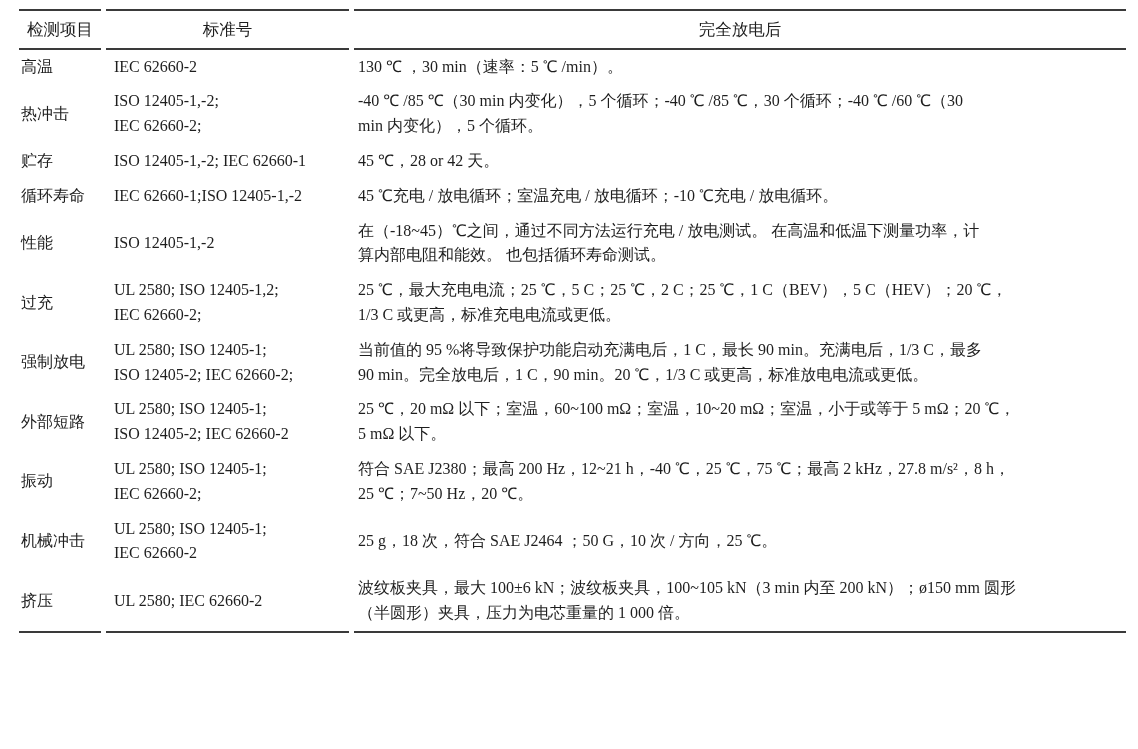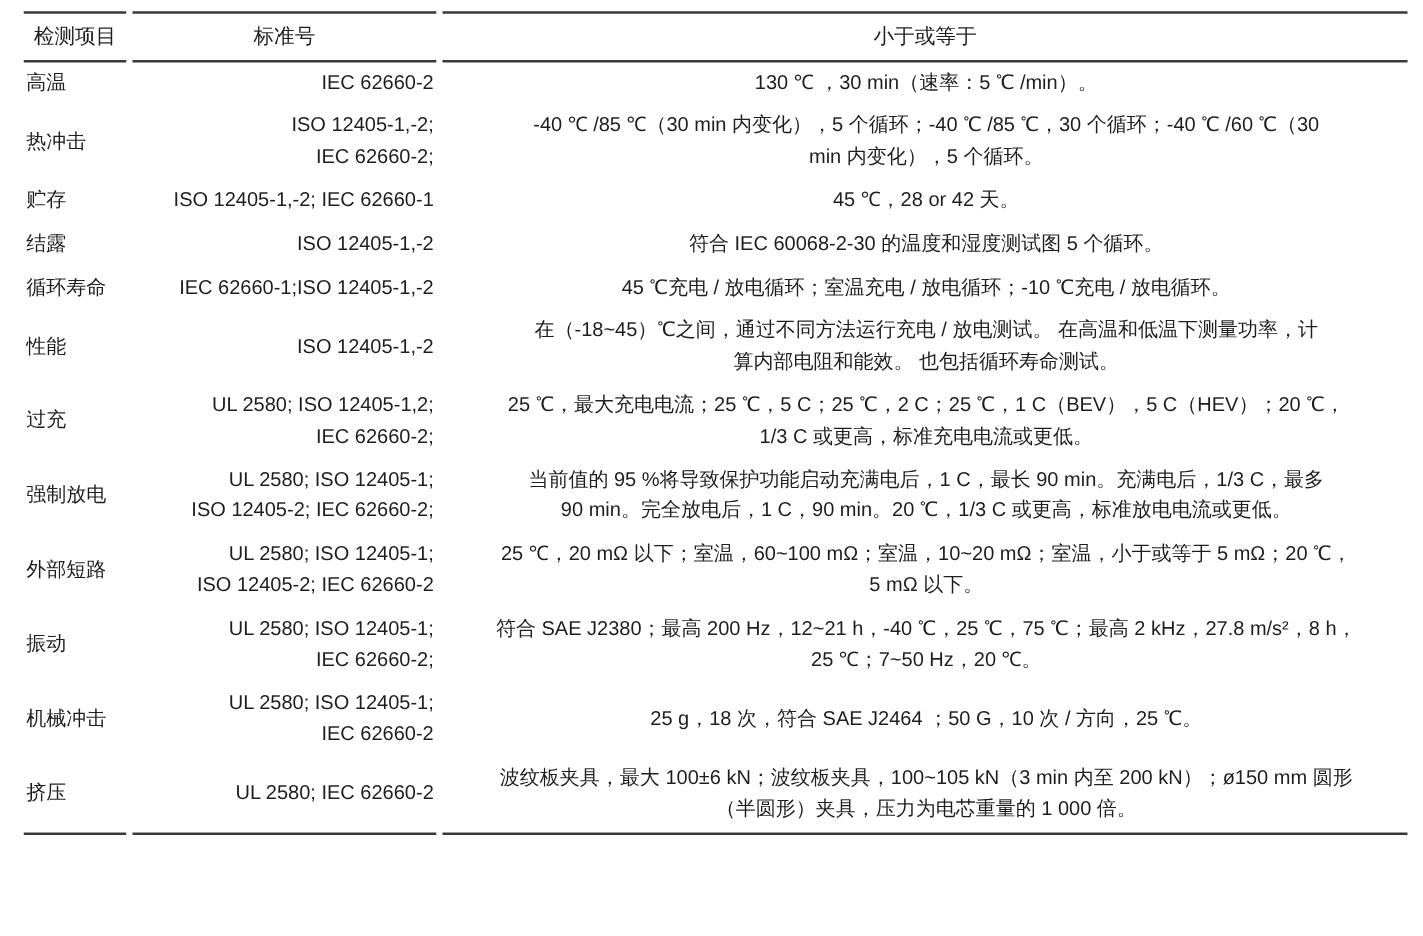--- a/index.html
+++ b/index.html
@@ -7,21 +7,21 @@
     padding: 0;
     background: #ffffff;
   }
   .page {
     width: 1138px;
     height: 749px;
     background: #ffffff;
     overflow: hidden;
     box-sizing: border-box;
     padding: 9px 5px 0 14px;
-    font-family: Liberation Sans, sans-serif;
+    font-family: Liberation Serif, serif;
     color: #1e1e1e;
   }
   table.std-table {
     border-collapse: separate;
     border-spacing: 5px 0;
     table-layout: fixed;
     width: 1117px;
     font-size: 16px;
     line-height: 1.55;
   }
@@ -41,69 +41,64 @@
     vertical-align: middle;
     padding: 5px 2px;
   }
   .std-table tr:last-child td {
     border-bottom: 2.5px solid #3a3a3a;
   }
   td.col-item {
     white-space: nowrap;
   }
   td.col-standard {
-    text-align: right;
+    text-align: left;
     white-space: pre-line;
     padding-left: 8px;
   }
   td.col-conditions {
-    text-align: center;
+    text-align: left;
     white-space: pre-line;
     padding-left: 4px;
   }
 </style>
 </head>
 <body>
 
 <div class="page">
   <table class="std-table">
     <colgroup>
       <col class="c-item">
       <col class="c-standard">
       <col class="c-conditions">
     </colgroup>
     <thead>
       <tr>
         <th>检测项目</th>
         <th>标准号</th>
-        <th>小于或等于</th>
+        <th>完全放电后</th>
       </tr>
     </thead>
     <tbody>
         <tr>
           <td class="col-item">高温</td>
           <td class="col-standard">IEC 62660-2</td>
           <td class="col-conditions">130 ℃ ，30 min（速率：5 ℃ /min）。</td>
         </tr>
         <tr>
           <td class="col-item">热冲击</td>
           <td class="col-standard">ISO 12405-1,-2;
 IEC 62660-2;</td>
           <td class="col-conditions">-40 ℃ /85 ℃（30 min 内变化），5 个循环；-40 ℃ /85 ℃，30 个循环；-40 ℃ /60 ℃（30
 min 内变化），5 个循环。</td>
         </tr>
         <tr>
           <td class="col-item">贮存</td>
           <td class="col-standard">ISO 12405-1,-2; IEC 62660-1</td>
           <td class="col-conditions">45 ℃，28 or 42 天。</td>
-        </tr>
-        <tr>
-          <td class="col-item">结露</td>
-          <td class="col-standard">ISO 12405-1,-2</td>
-          <td class="col-conditions">符合 IEC 60068-2-30 的温度和湿度测试图 5 个循环。</td>
         </tr>
         <tr>
           <td class="col-item">循环寿命</td>
           <td class="col-standard">IEC 62660-1;ISO 12405-1,-2</td>
           <td class="col-conditions">45 ℃充电 / 放电循环；室温充电 / 放电循环；-10 ℃充电 / 放电循环。</td>
         </tr>
         <tr>
           <td class="col-item">性能</td>
           <td class="col-standard">ISO 12405-1,-2</td>
           <td class="col-conditions">在（-18~45）℃之间，通过不同方法运行充电 / 放电测试。  在高温和低温下测量功率，计

